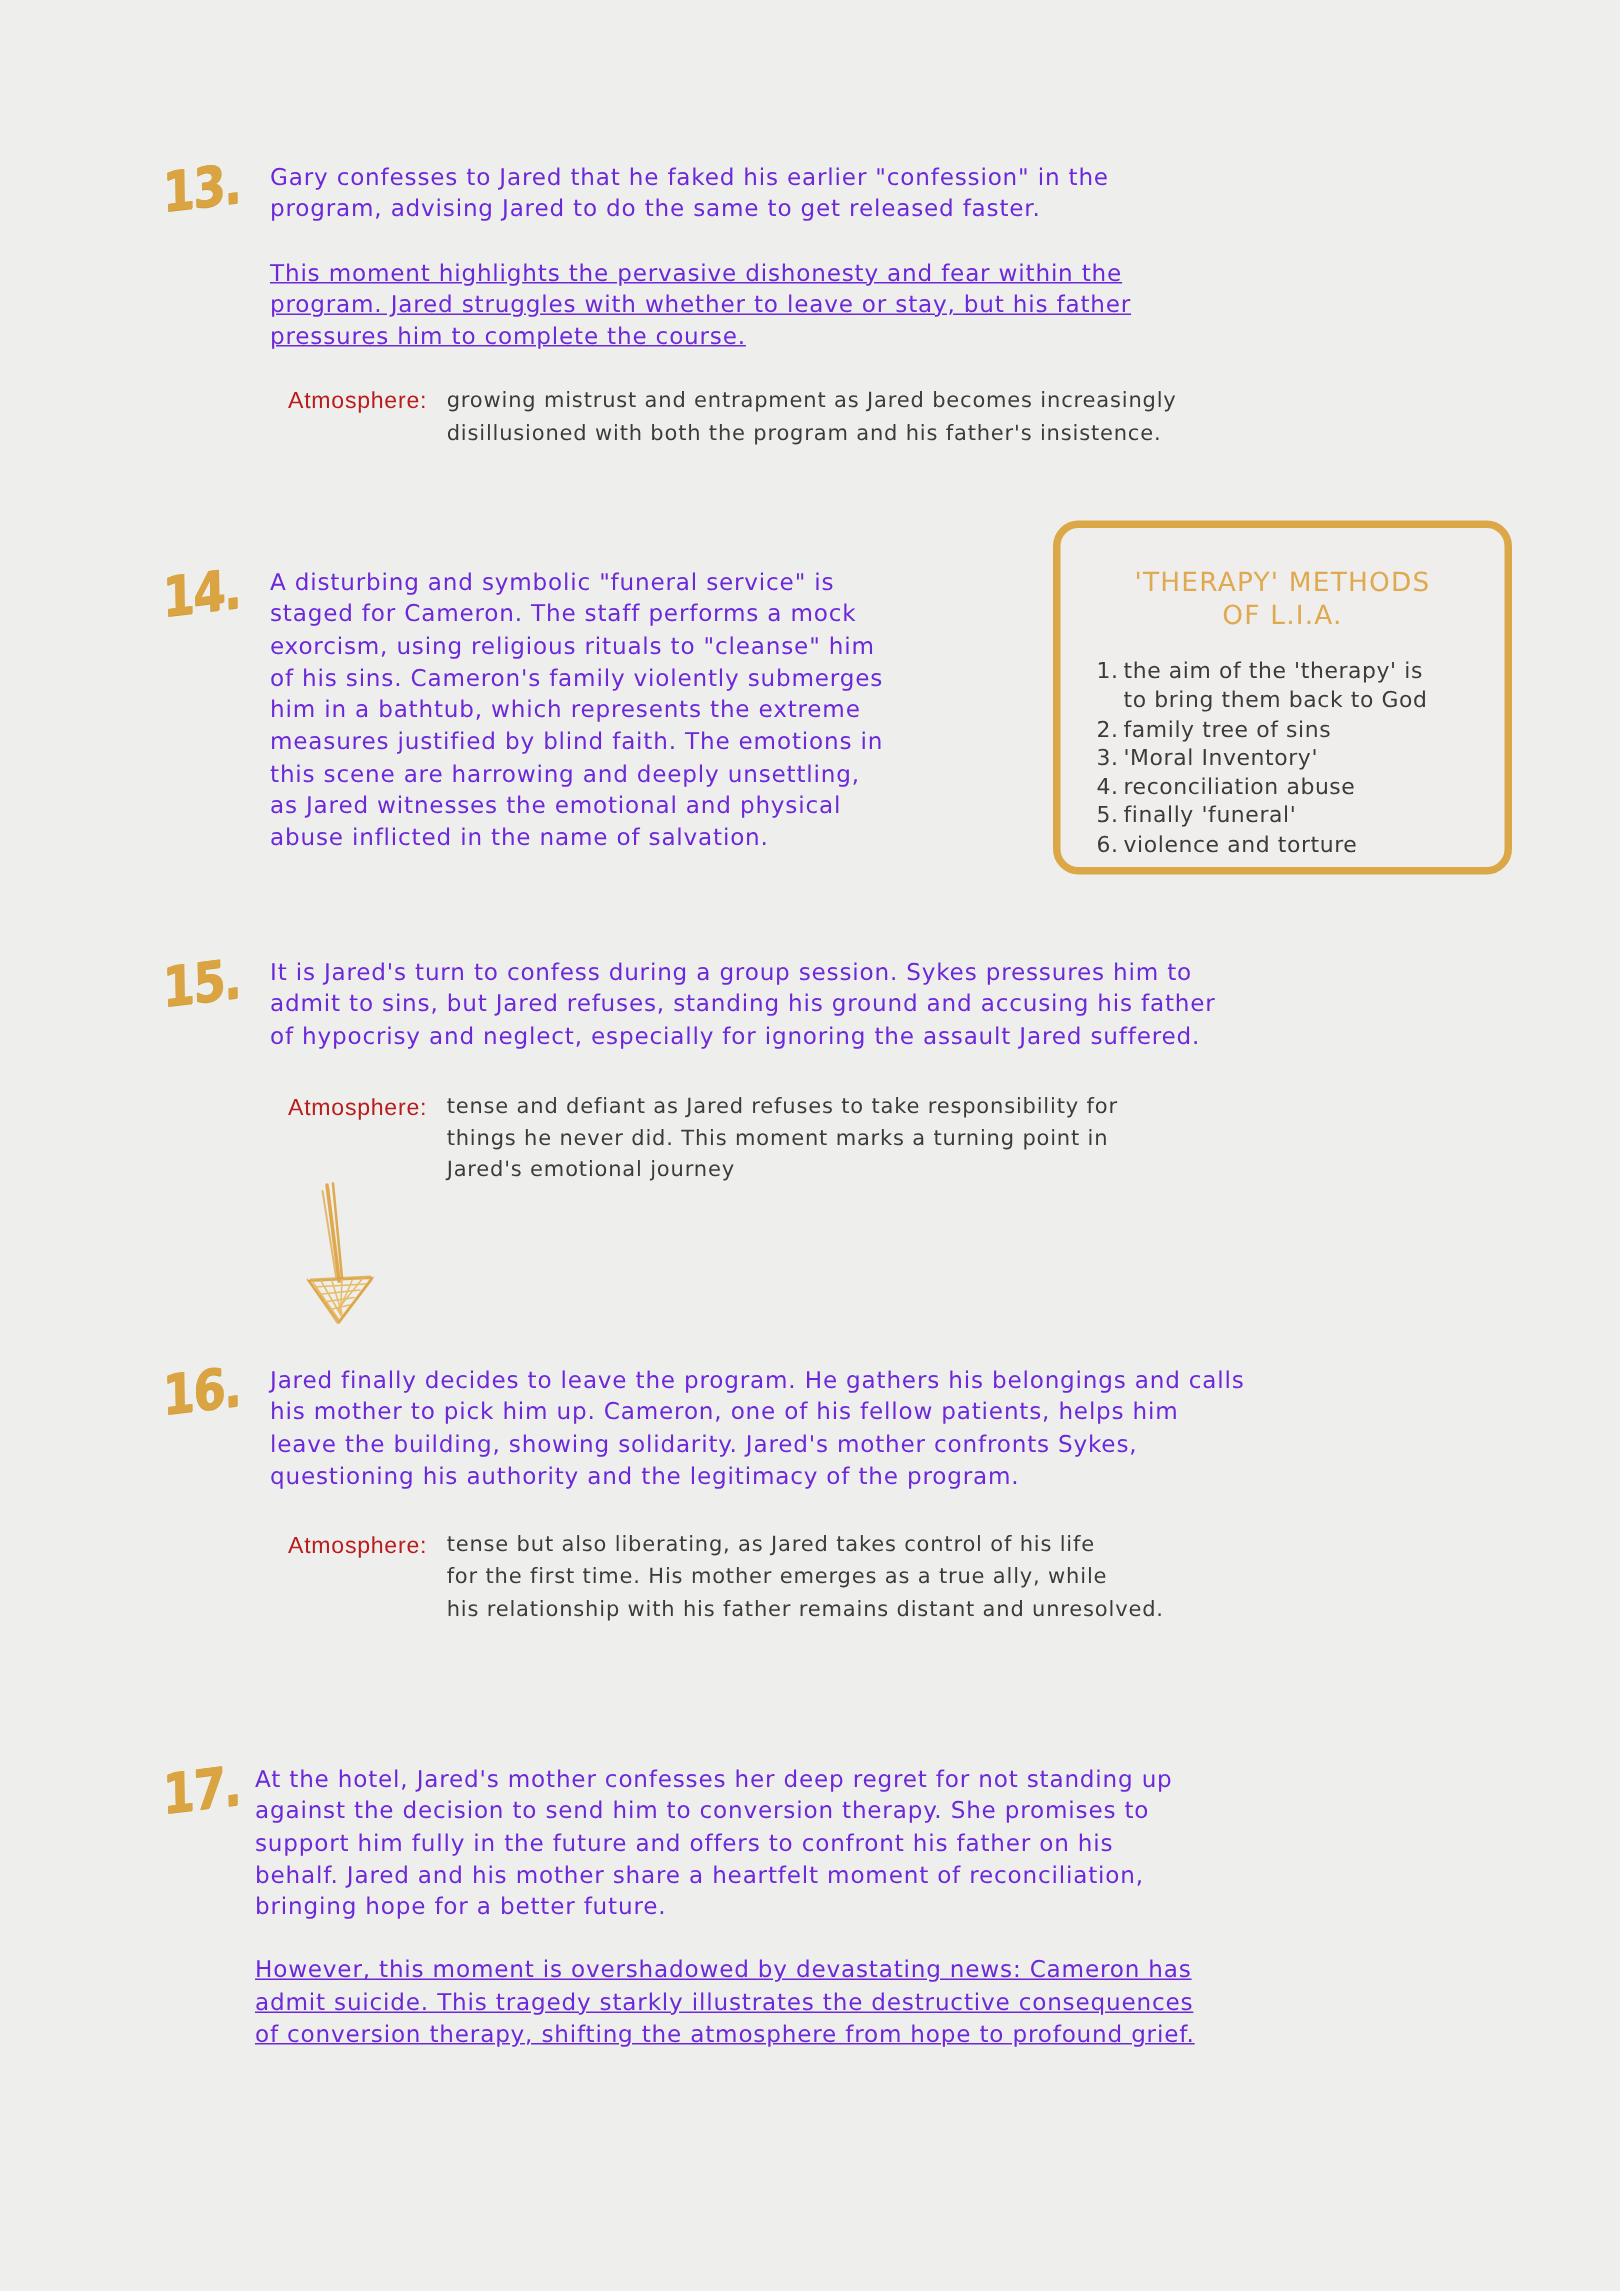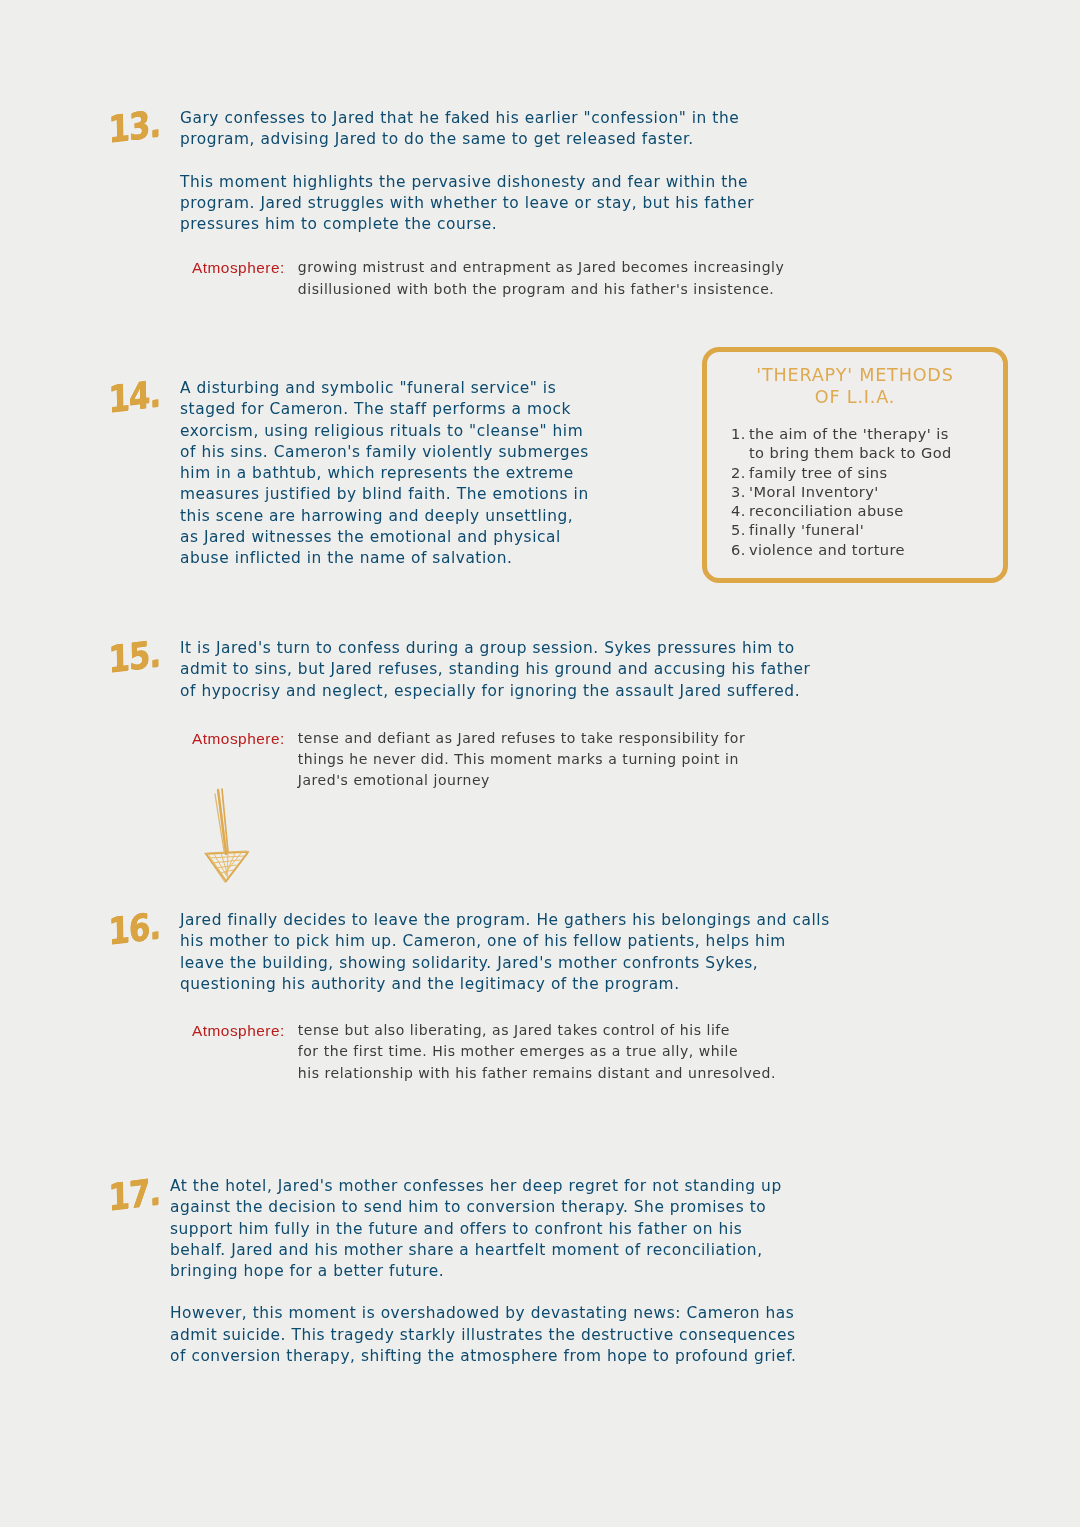--- a/index.html
+++ b/index.html
@@ -41,31 +41,32 @@
     transform-origin: left top;
     text-shadow: 0.6px 0 0 #d9a441, 0 0.5px 0 #cf9a34;
     white-space: nowrap;
   }
 
   .entry-body {
     margin-left: 72px;
   }
 
   .para {
-    color: #0c4a6e;
+    color: #6d28d9;
     font-family: "DejaVu Sans", sans-serif;
     font-size: 15.4px;
     line-height: 21.3px;
     letter-spacing: 0.55px;
     white-space: pre-line;
     font-weight: 400;
   }
 
   .para + .para {
     margin-top: 21px;
+    text-decoration: underline;
   }
 
   
   .atmosphere {
     display: flex;
     align-items: flex-start;
     margin-top: 22px;
   }
   .atmosphere-label {
     color: #b91c1c;
@@ -92,21 +93,21 @@
   .method-box {
     position: absolute;
     left: 702px;
     top: 347px;
     width: 306px;
     height: 236px;
     box-sizing: border-box;
     border: 5px solid #dca747;
     border-radius: 17px;
     background: #efeeec;
-    padding: 12px 10px 10px 10px;
+    padding: 26px 10px 10px 10px;
   }
   .method-title {
     color: #dfa94f;
     text-align: center;
     font-family: "DejaVu Sans", sans-serif;
     font-size: 17.6px;
     line-height: 22px;
     letter-spacing: 0.8px;
     white-space: pre-line;
     font-weight: 400;

